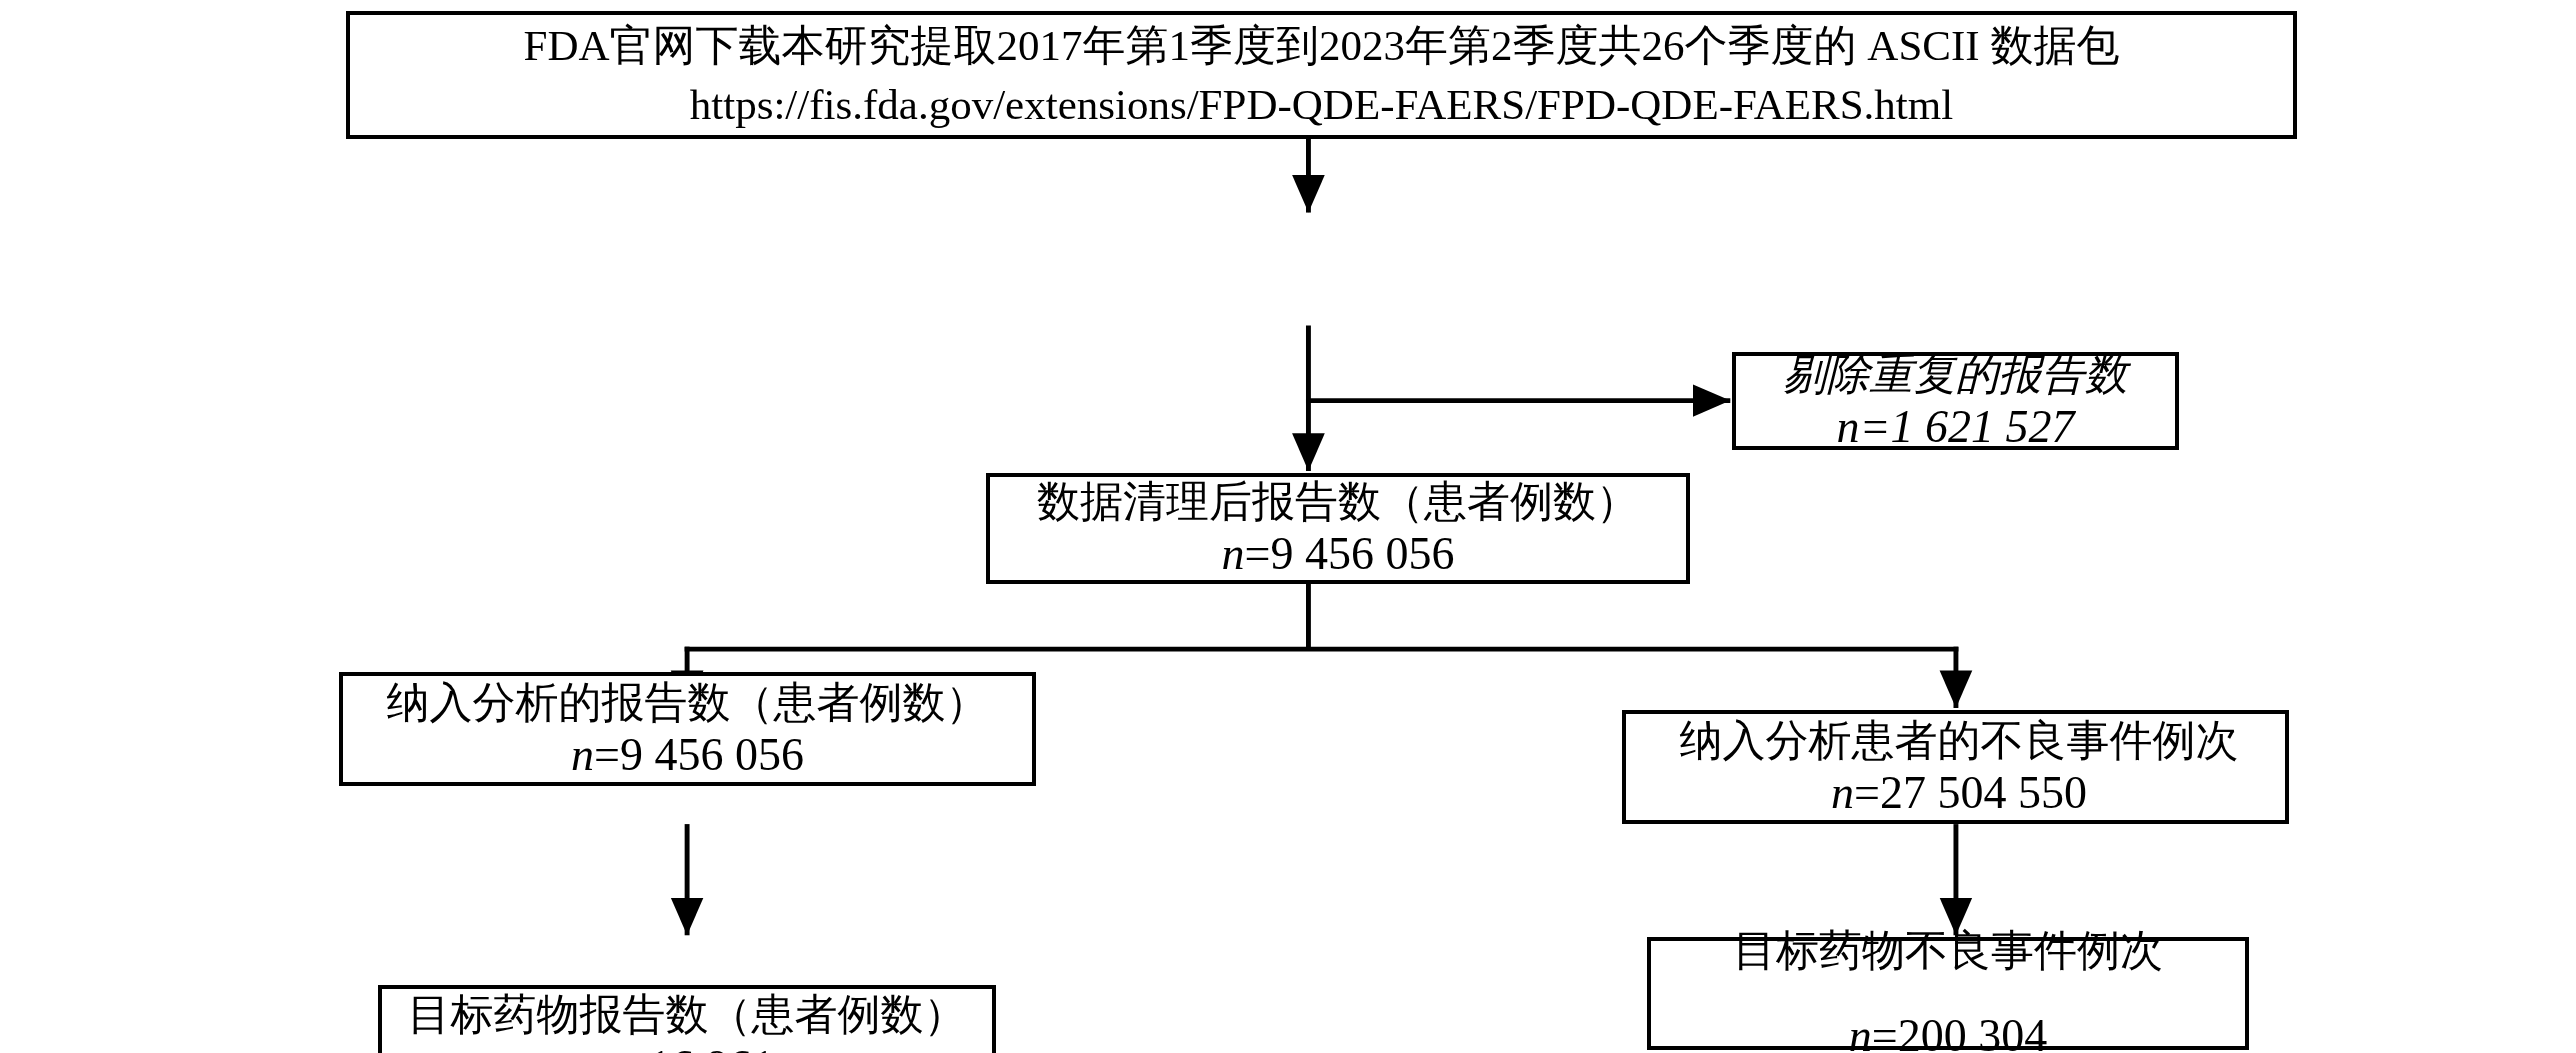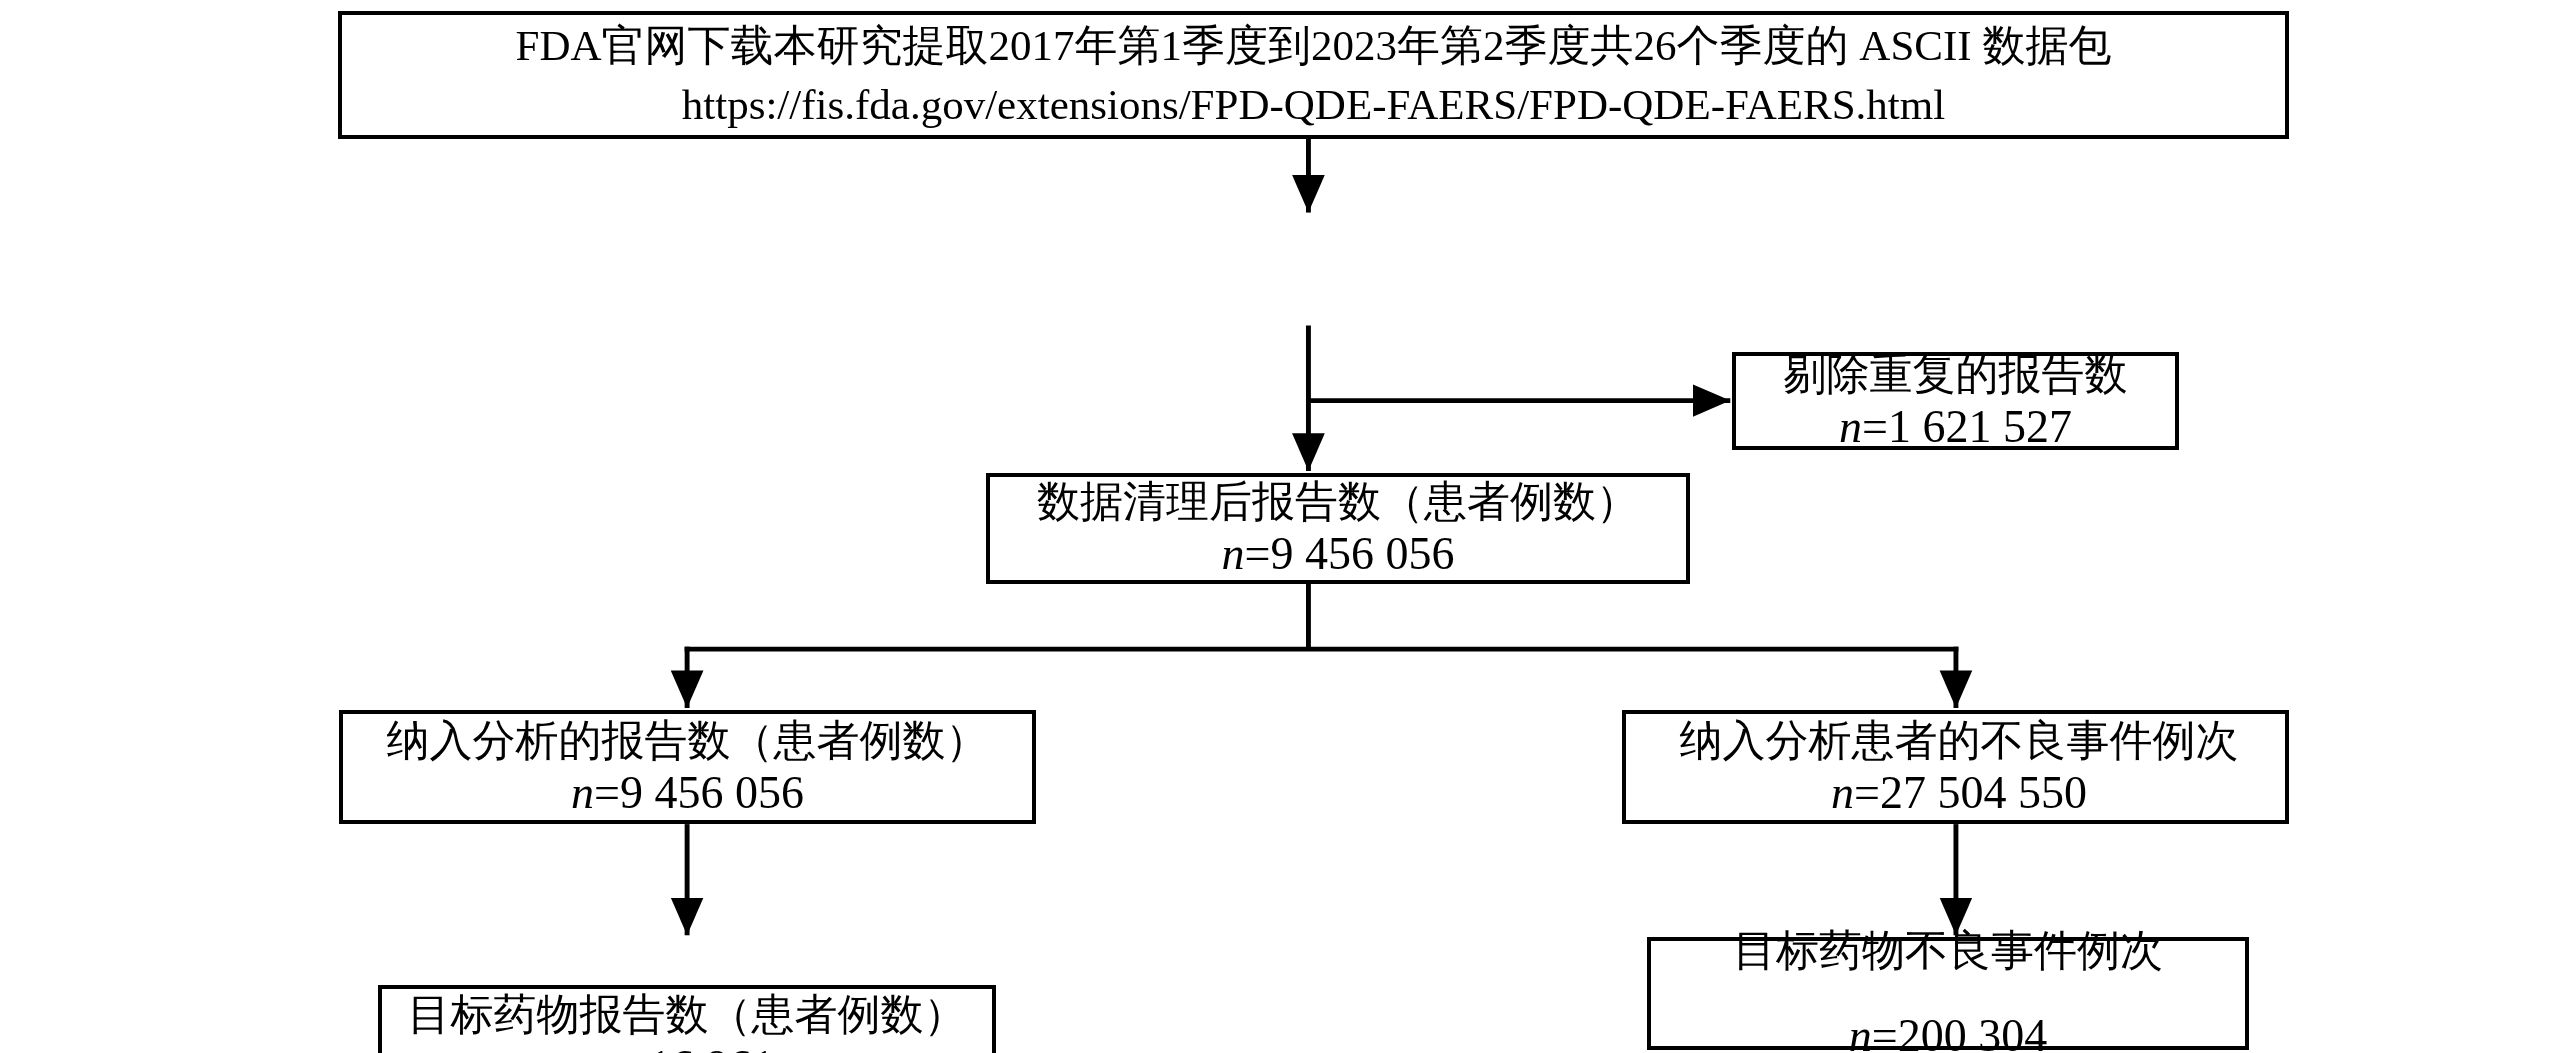--- a/index.html
+++ b/index.html
@@ -48,25 +48,25 @@
   .node .value {
     font-size: 46px;
     line-height: 54px;
     white-space: nowrap;
   }
   
   .node .value::first-letter {
     font-style: italic;
   }
   
-  #node-source   { left: 338px;  top: 11.4px;   width: 1951px; height: 128px; }
+  #node-source   { left: 346px;  top: 11.4px;   width: 1951px; height: 128px; }
   #node-obtained { left: 1027px; top: 214px;  width: 564px;  height: 111px; }
-  #node-dedup    { left: 1732px; top: 352px;  width: 447px;  height: 98px; }
+  #node-dedup    { left: 1732px; top: 352px;  width: 447px;  height: 98px; font-style: italic; }
   #node-cleaned  { left: 986px; top: 473px;  width: 704px;  height: 111px; text-align: right; }
-  #node-included-reports { left: 339px;  top: 710px;  width: 697px; height: 114px; }
+  #node-included-reports { left: 339px;  top: 672px;  width: 697px; height: 114px; }
   #node-included-events  { left: 1622px; top: 710px;  width: 667px; height: 114px; padding-left: 7px; }
   #node-target-reports   { left: 378px;  top: 937px; width: 618px; height: 113px; margin-top: 48px; }
   #node-target-events    { left: 1647px; top: 937px; width: 602px; height: 113px; gap: 33px; }
 </style>
 </head>
 <body>
 
 <div class="canvas">
 
   <svg class="connectors" viewBox="0 0 3150 1288" xmlns="http://www.w3.org/2000/svg">

